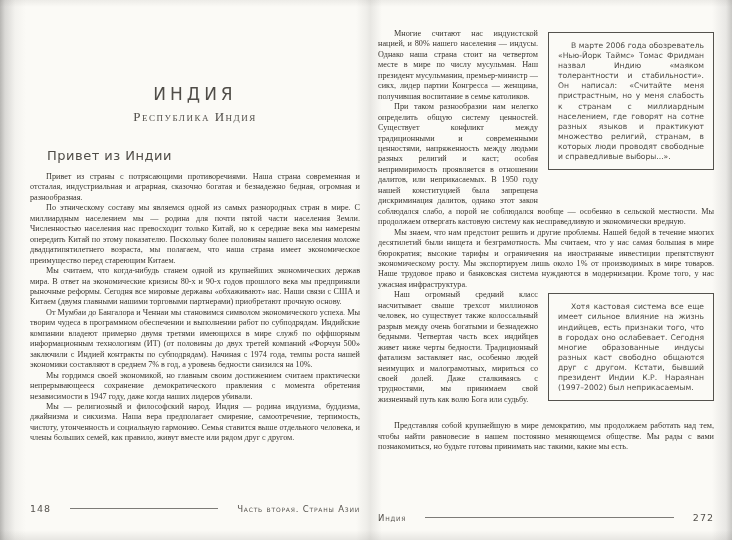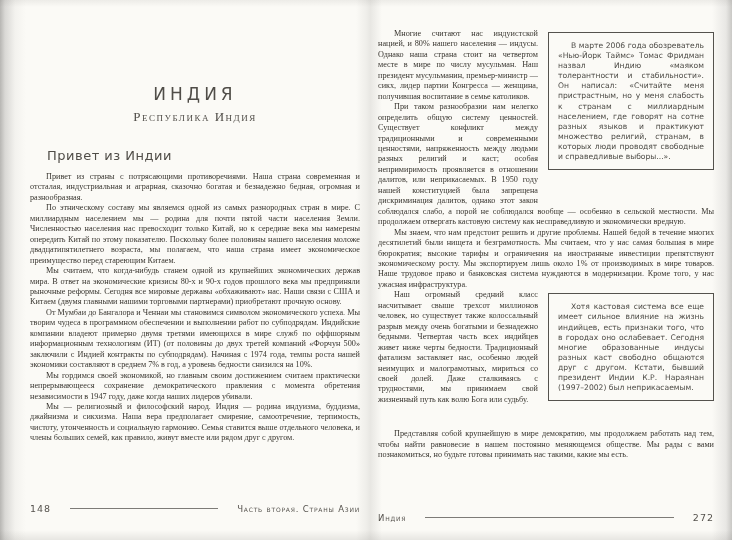--- a/index.html
+++ b/index.html
@@ -55,21 +55,21 @@
     border: 1px solid #54524d;
     padding: 8px 9px 7px;
     margin: 3px 0 30px 10px;
     background: transparent;
   }
   .quote-box p {
     margin: 0; font-family: "DejaVu Sans", sans-serif;
     font-size: 7.6px; line-height: 10.1px; color: #4c4a45;
     text-align: justify; text-indent: 13px; hyphens: auto;
   }
-  .qb2 { margin-bottom: 28px; }
+  .qb2 { margin-bottom: 20px; }
   .clear-right { clear: right; }
 
   .footer {
     position: absolute; left: 0; right: 0;
     display: flex; align-items: center; gap: 19px;
     font-family: "DejaVu Sans", sans-serif; color: #55524d;
   }
   .footer-left  { bottom: 26px; }
   .footer-right { bottom: 17px; }
   .footer .rule { flex: 1; border-top: 1px solid #7d7b77; height: 0; }

